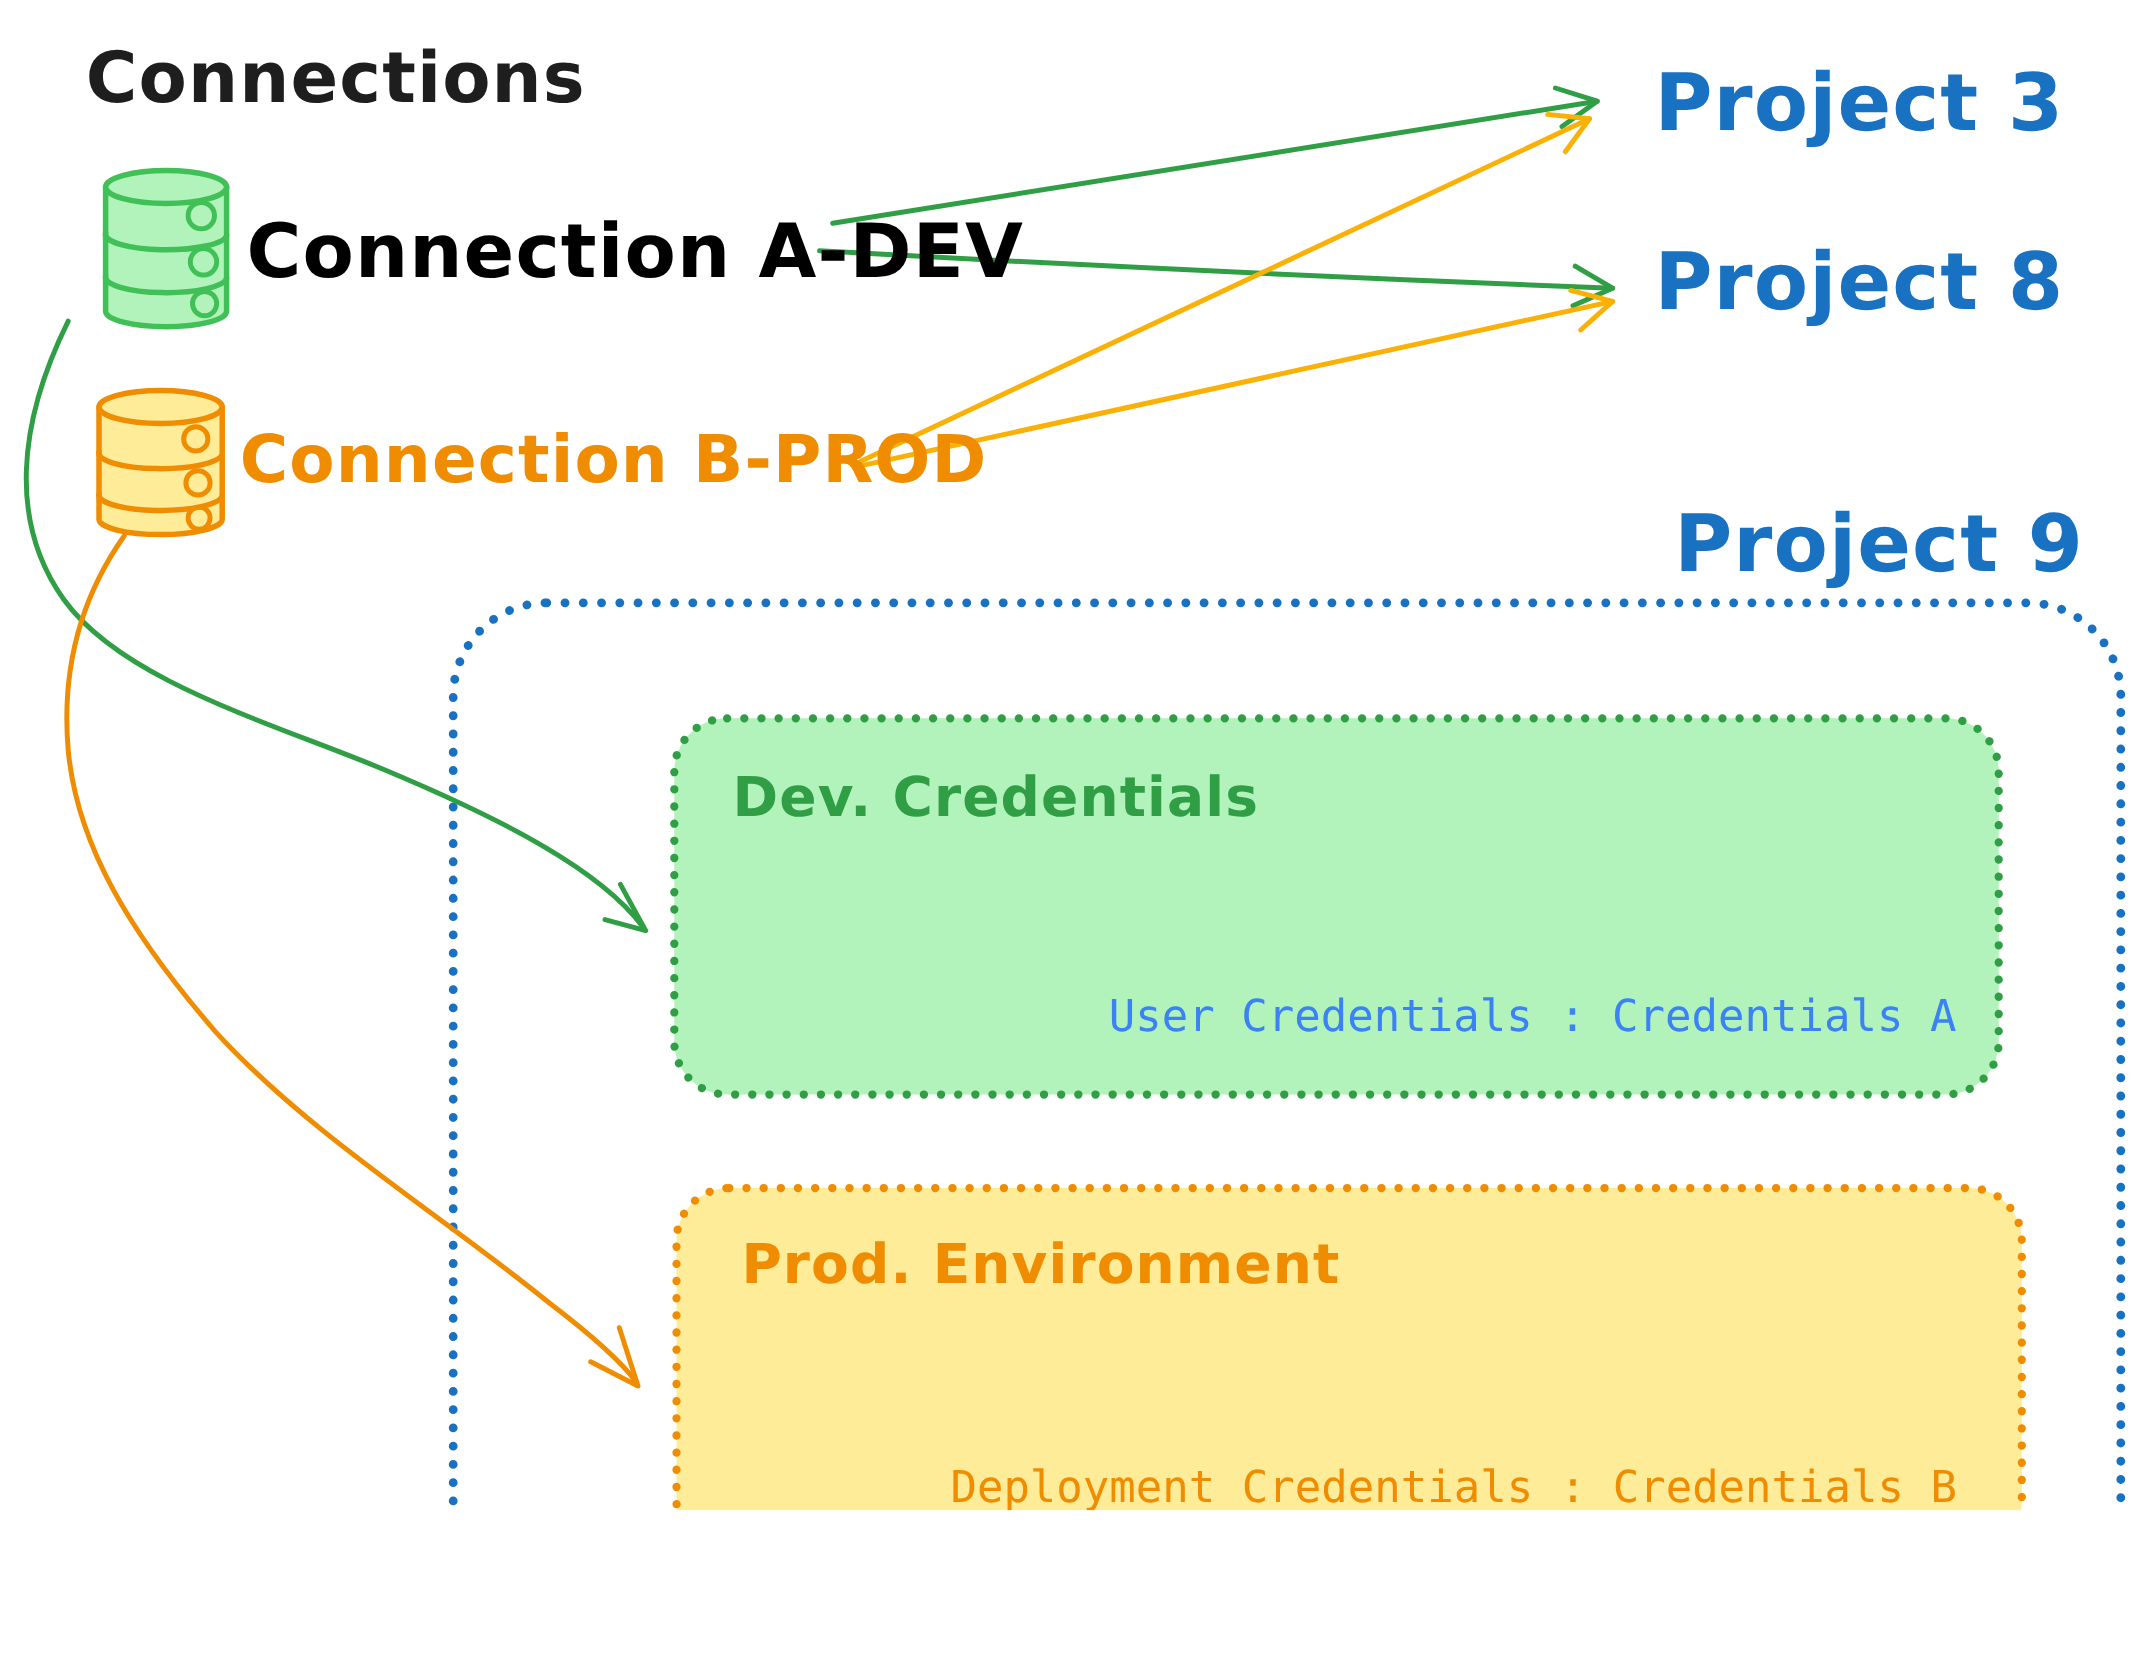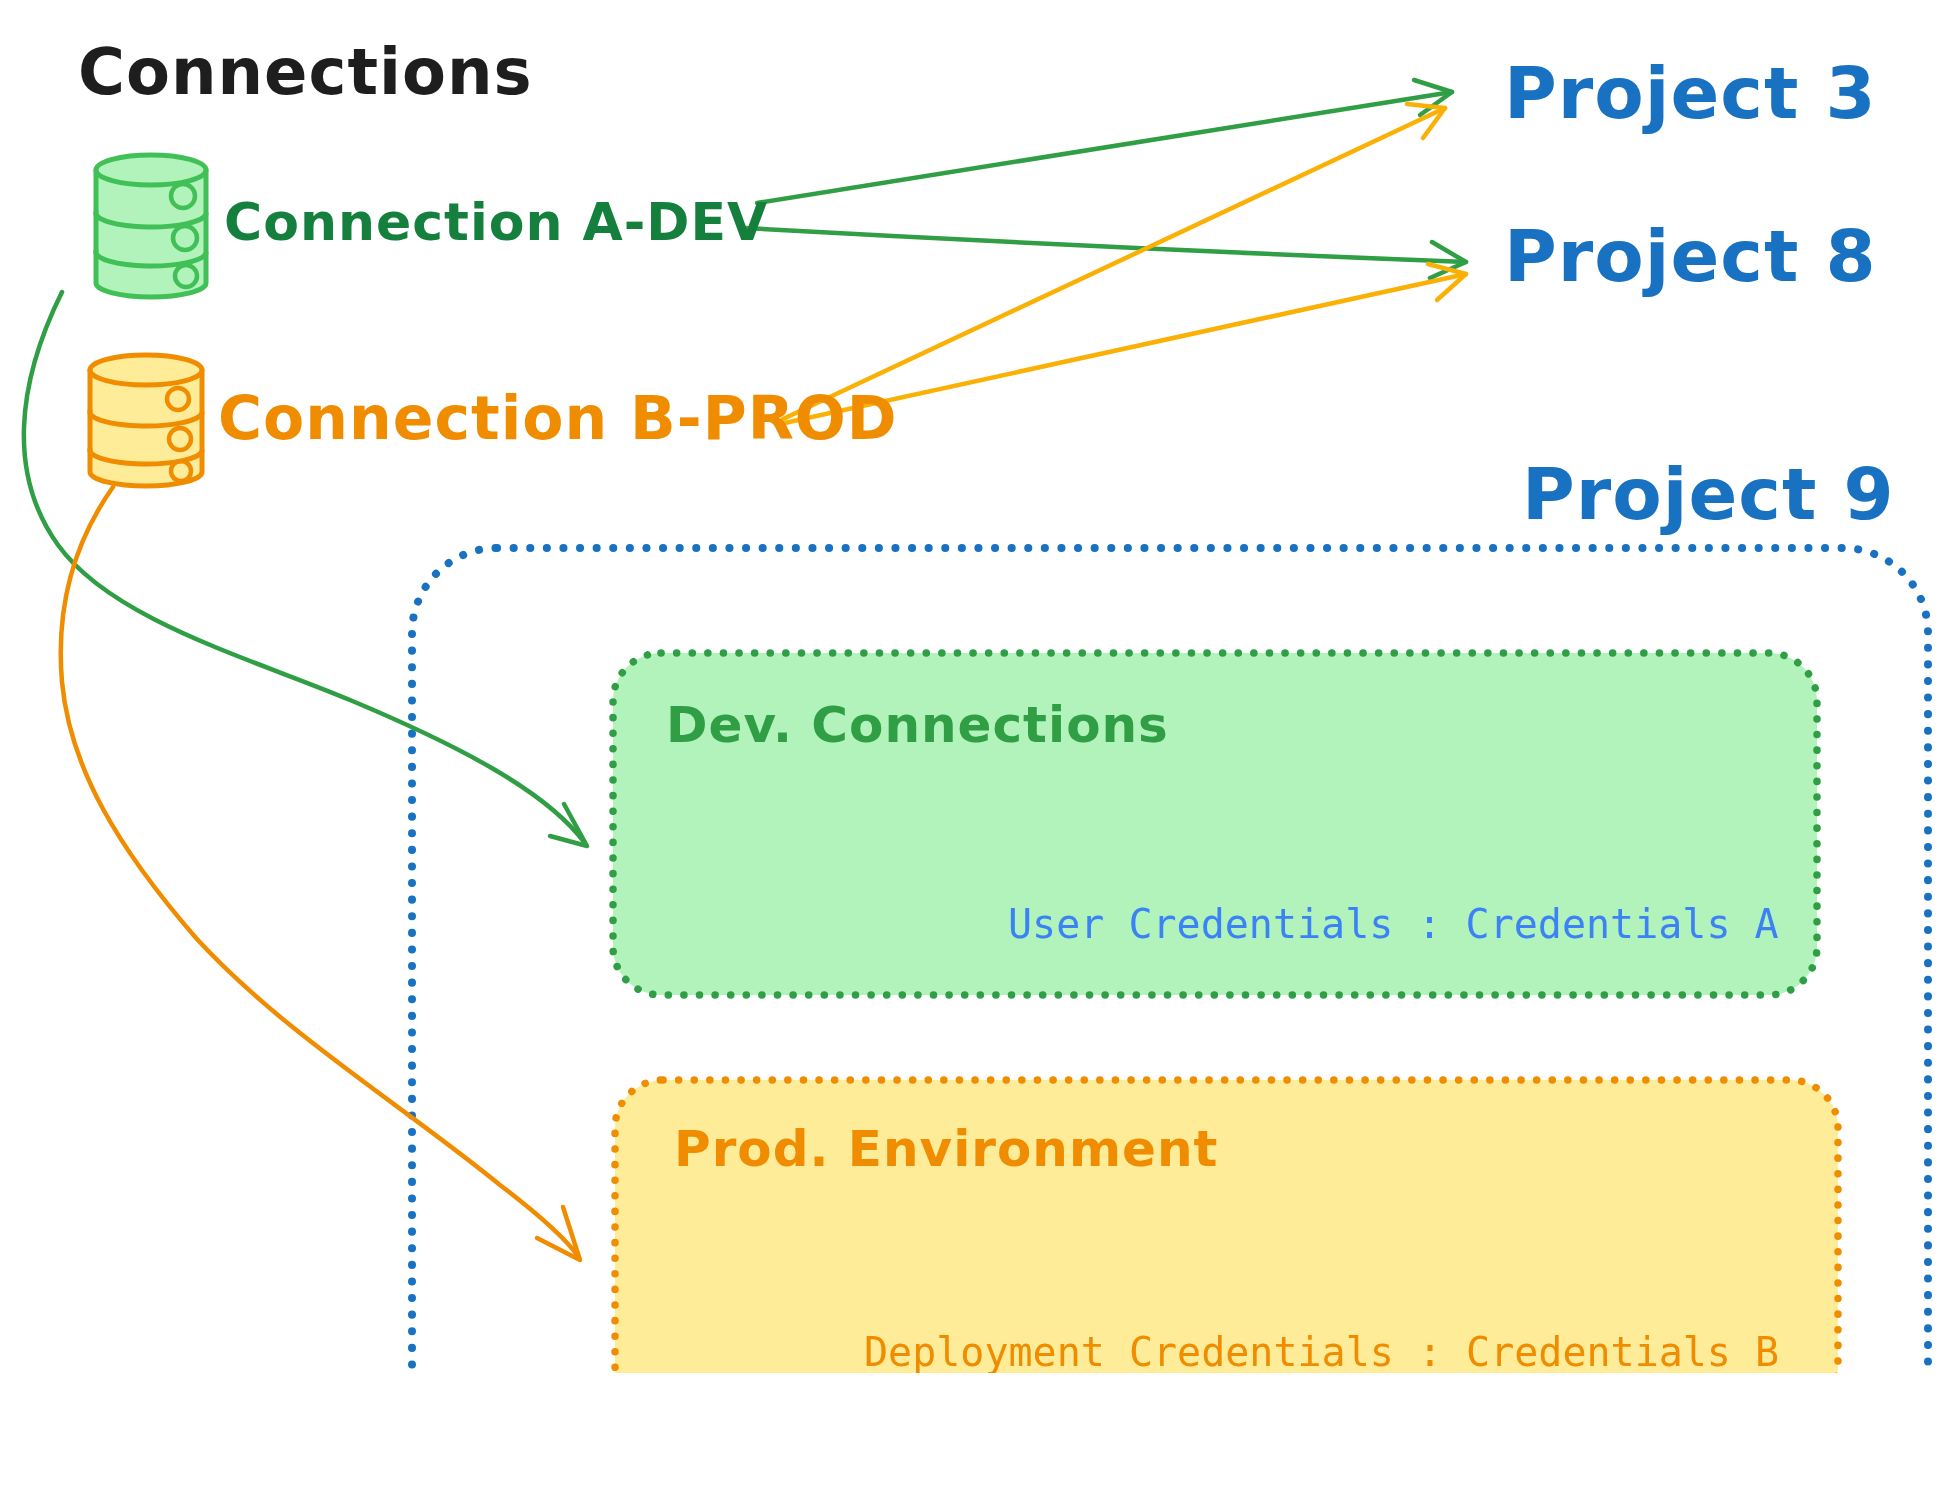--- a/index.html
+++ b/index.html
@@ -13,21 +13,21 @@
   }
   #shapes { position: absolute; left: 0; top: 0; }
   .label {
     position: absolute;
     white-space: nowrap;
     line-height: 1;
     font-weight: 700;
     letter-spacing: 1px;
   }
   .title      { left: 78px;   top: 40px;   font-size: 64px; color: #1e1e1e; }
-  .conn-a     { left: 224px;  top: 196px;  font-size: 52px; color: #15803d; }
+  .conn-a     { left: 224px;  top: 196px;  font-size: 68px; color: #000000; }
   .conn-b     { left: 218px;  top: 388px;  font-size: 60px; color: #f08c00; }
   .project    { color: #1971c2; font-size: 72px; }
   .project-3  { left: 1504px; top: 57px; }
   .project-2  { left: 1504px; top: 220px; }
   .project-1  { left: 1522px; top: 458px; }
   .env-label  { font-size: 50px; }
   .dev-env    { left: 666px;  top: 700px;  color: #2f9e44; }
   .prod-env   { left: 674px;  top: 1124px; color: #f08c00; }
   .mono {
     font-family: "DejaVu Sans Mono", "Liberation Mono", monospace;
@@ -107,21 +107,21 @@
   <div class="label conn-a">Connection A-DEV</div>
 
   <div class="label conn-b">Connection B-PROD</div>
 
   <div class="label project project-3">Project 3</div>
 
   <div class="label project project-2">Project 8</div>
 
   <div class="label project project-1">Project 9</div>
 
-  <div class="label env-label dev-env">Dev. Connections</div>
+  <div class="label env-label dev-env">Dev. Credentials</div>
 
   <div class="label mono cred-a">User Credentials : Credentials A</div>
 
   <div class="label env-label prod-env">Prod. Environment</div>
 
   <div class="label mono cred-b">Deployment Credentials : Credentials B</div>
 
 </div>
 
 </body></html>

